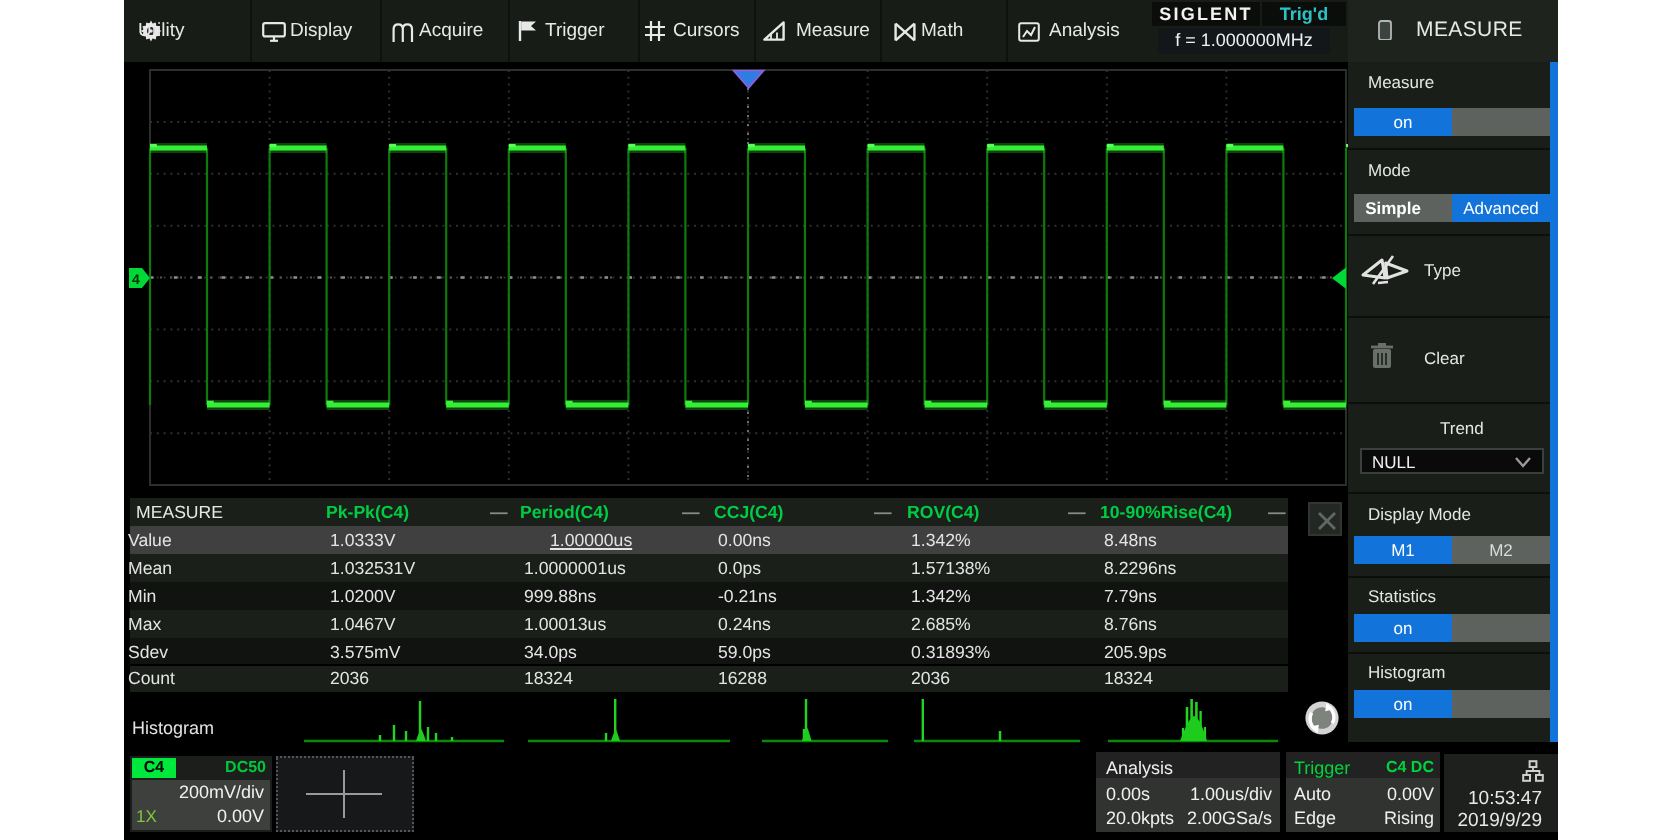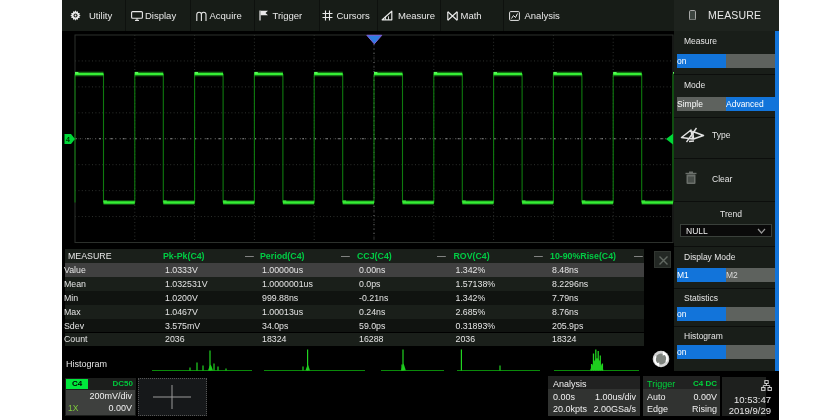--- a/index.html
+++ b/index.html
@@ -14,55 +14,55 @@
 #sigblk{position:absolute;left:513px;top:0;width:99px;height:31px;background:#171c17;}
 #sigbox{position:absolute;left:1px;top:1px;width:54px;height:12px;background:#0b0d0b;color:#f2f2f2;font-weight:bold;font-size:9px;letter-spacing:1.1px;text-align:center;line-height:12px;}
 #trigd{position:absolute;left:56px;top:1px;width:42px;height:12px;background:#0b0d0b;color:#2cc3c3;font-size:9px;font-weight:bold;text-align:center;line-height:12px;}
 #fbox{position:absolute;left:4px;top:14px;width:86px;height:13px;background:#14171a;color:#f0f0f0;font-size:9px;text-align:center;line-height:13px;}
 #phead{position:absolute;left:612px;top:0;width:105px;height:31px;background:#1e231e;color:#e8e8e8;font-size:9.5px;letter-spacing:.2px;}
 
 #panel{position:absolute;left:612px;top:31px;width:105px;height:340px;background:#191e19;}
 #bluestripe{position:absolute;left:713px;top:31px;width:4px;height:340px;background:#1274da;}
 .plabel{position:absolute;left:10px;color:#e6e6e6;font-size:8.5px;}
 .psep{position:absolute;left:0;width:105px;height:1px;background:#0c0e0c;}
-.toggle{position:absolute;left:3px;width:98px;height:14px;font-size:8.5px;line-height:14px;color:#fff;}
+.toggle{position:absolute;left:3px;width:98px;height:14px;font-size:8.5px;line-height:14px;color:#fff;text-align:center;}
 .tgon{position:absolute;left:0;top:0;width:49px;height:14px;background:#1274da;}
 .tgoff{position:absolute;left:49px;top:0;width:49px;height:14px;background:#5e625e;}
 .dd{position:absolute;left:6px;width:92px;height:13px;background:#0a0a0a;border:1px solid #3a403b;color:#f0f0f0;font-size:8.5px;line-height:12px;padding-left:5px;}
 
 #mtable{position:absolute;left:3px;top:249px;width:579px;}
 .trow{position:absolute;left:0;width:579px;height:13.9px;}
 .tcell{position:absolute;top:50%;transform:translateY(-50%);font-size:8.8px;color:#e4e4e4;white-space:nowrap;}
 .thg{color:#00cc44;font-weight:bold;}
 .tdash{color:#8a8a8a;font-weight:bold;}
 
 #chbox{position:absolute;left:3px;top:378px;width:71px;height:38px;background:#1c1e1c;}
 #c4tab{position:absolute;left:1px;top:1px;width:22px;height:10px;background:#00e83c;color:#000;font-weight:bold;font-size:8px;text-align:center;line-height:10px;}
 #dc50{position:absolute;right:3px;top:1px;color:#00c83c;font-size:8px;font-weight:bold;line-height:10px;}
 #chrows{position:absolute;left:1px;top:12px;width:69px;height:25px;background:#3e403e;}
 
 #addbox{position:absolute;left:76px;top:378px;width:69px;height:38px;border:1px dotted #555;background:#16181a;}
 
 #tbbox{position:absolute;left:486px;top:376px;width:92px;height:40px;background:#313331;}
 #trbox{position:absolute;left:581px;top:376px;width:77px;height:40px;background:#313331;}
-#clkbox{position:absolute;left:660px;top:376.5px;width:44px;height:39.5px;background:#1e201e;color:#e8e8e8;}
+#clkbox{position:absolute;left:660px;top:376.5px;width:57px;height:39.5px;background:#1e201e;color:#e8e8e8;}
 .brow{position:absolute;width:100%;font-size:9px;color:#f0f0f0;}
 </style></head>
 <body>
 <div id="ui">
 
   <div id="menubar">
       <div class="mi" style="left:7.700000000000003px;">
         <svg width="11" height="11" viewBox="0 0 11 11">
           <path d="M5.5,0.3 L6.3,1.7 L7.9,1.2 L8.1,2.9 L9.8,3.1 L9.3,4.7 L10.7,5.5 L9.3,6.3 L9.8,7.9 L8.1,8.1 L7.9,9.8 L6.3,9.3 L5.5,10.7 L4.7,9.3 L3.1,9.8 L2.9,8.1 L1.2,7.9 L1.7,6.3 L0.3,5.5 L1.7,4.7 L1.2,3.1 L2.9,2.9 L3.1,1.2 L4.7,1.7 Z" fill="#e8e8e8"></path>
           <circle cx="5.5" cy="5.5" r="2" fill="#22251f"></circle>
           <circle cx="5.5" cy="5.5" r="0.9" fill="#e8e8e8"></circle>
         </svg>
       </div>
-      <div class="mi" style="left:27px;">
+      <div class="mi" style="left:7px;">
         <span>Utility</span>
       </div>
       <div class="mi" style="left:69px;">
         <svg width="12" height="10" viewBox="0 0 12 10">
           <rect x="0.6" y="0.6" width="10.8" height="6.6" rx="1" fill="none" stroke="#e8e8e8" stroke-width="1.1"></rect>
           <path d="M4,9.4 H8" stroke="#e8e8e8" stroke-width="1.1"></path>
           <path d="M6,7.2 V9.4" stroke="#e8e8e8" stroke-width="1.1"></path>
         </svg>
       </div>
       <div class="mi" style="left:83px;">
@@ -121,20 +121,25 @@
         <span>Analysis</span>
       </div>
       <div class="msep" style="left:63px;"></div>
       <div class="msep" style="left:127.5px;"></div>
       <div class="msep" style="left:192px;"></div>
       <div class="msep" style="left:256.5px;"></div>
       <div class="msep" style="left:315px;"></div>
       <div class="msep" style="left:378px;"></div>
       <div class="msep" style="left:441px;"></div>
     </div>
+  <div id="sigblk">
+    <div id="sigbox">SIGLENT</div>
+      <div id="trigd">Trig'd</div>
+    <div id="fbox">f = 1.000000MHz</div>
+  </div>
   <div id="phead">
       <svg class="abs" style="left:14.5px;top:9.5px" width="7" height="10.5" viewBox="0 0 7 10.5">
         <rect x="0.5" y="0.5" width="6" height="9.5" rx="1.2" fill="#3c443f" stroke="#b5b5b5" stroke-width="0.9"></rect>
       </svg>
       <span class="abs" style="left:34px;top:9px;font-size:10.5px;">MEASURE</span>
     </div>
 
   <svg id="scope" class="abs" style="left:0;top:31px" width="612" height="216" viewBox="0 0 612 216">
       <line x1="72.8" y1="4" x2="72.8" y2="211.5" stroke="#2d302d" stroke-width="1" stroke-dasharray="1,2.4"></line>
       <line x1="132.6" y1="4" x2="132.6" y2="211.5" stroke="#2d302d" stroke-width="1" stroke-dasharray="1,2.4"></line>
@@ -177,21 +182,21 @@
         <span class="tcell thg" style="left:292px;">CCJ(C4)</span>
         <span class="tcell tdash" style="left:372px;">—</span>
         <span class="tcell thg" style="left:388.5px;">ROV(C4)</span>
         <span class="tcell tdash" style="left:469px;">—</span>
         <span class="tcell thg" style="left:485px;">10-90%Rise(C4)</span>
         <span class="tcell tdash" style="left:569px;">—</span>
       </div>
       <div class="trow" style="top:14px;background:#404040;">
         <span class="tcell" style="left:-1px;">Value</span>
         <span class="tcell" style="left:100px;">1.0333V</span>
-        <span class="tcell" style="left:197px;">1.00000us</span>
+        <span class="tcell" style="left:210px;text-decoration:underline;">1.00000us</span>
         <span class="tcell" style="left:294px;">0.00ns</span>
         <span class="tcell" style="left:390.5px;">1.342%</span>
         <span class="tcell" style="left:487px;">8.48ns</span>
       </div>
       <div class="trow" style="top:27.9px;background:#1a1f1a;">
         <span class="tcell" style="left:-1px;">Mean</span>
         <span class="tcell" style="left:100px;">1.032531V</span>
         <span class="tcell" style="left:197px;">1.0000001us</span>
         <span class="tcell" style="left:294px;">0.0ps</span>
         <span class="tcell" style="left:390.5px;">1.57138%</span>
@@ -276,21 +281,21 @@
       <div class="toggle" style="top:23px;">
         <div class="tgon"></div>
         <div class="tgoff"></div>
         <div class="abs" style="left:0;width:49px;top:0;">on</div>
       </div>
       <div class="psep" style="top:43px;"></div>
       <div class="plabel" style="top:49px;">Mode</div>
       <div class="toggle" style="top:66px;">
         <div class="tgoff" style="left:0;background:#5e625e;"></div>
         <div class="tgon" style="left:49px;"></div>
-        <div class="abs" style="left:0;width:39px;top:0;">Simple</div>
+        <div class="abs" style="left:0;width:39px;top:0;font-weight:bold;">Simple</div>
         <div class="abs" style="left:49px;width:49px;top:0;">Advanced</div>
       </div>
       <div class="psep" style="top:86px;"></div>
       <svg class="abs" style="left:5px;top:96px" width="27" height="16" viewBox="0 0 27 16">
         <g fill="none" stroke="#e2e2e2" stroke-width="1.5" stroke-linejoin="round">
           <path d="M2.5,10.5 L12,3 L13.5,12 Z"></path>
           <path d="M13.8,4.5 L24.5,8.5 L14.5,12 Z"></path>
         </g>
         <path d="M17.5,1 L7.5,15 M10,14.5 L15,14" stroke="#e2e2e2" stroke-width="1.3" fill="none"></path>
       </svg>

